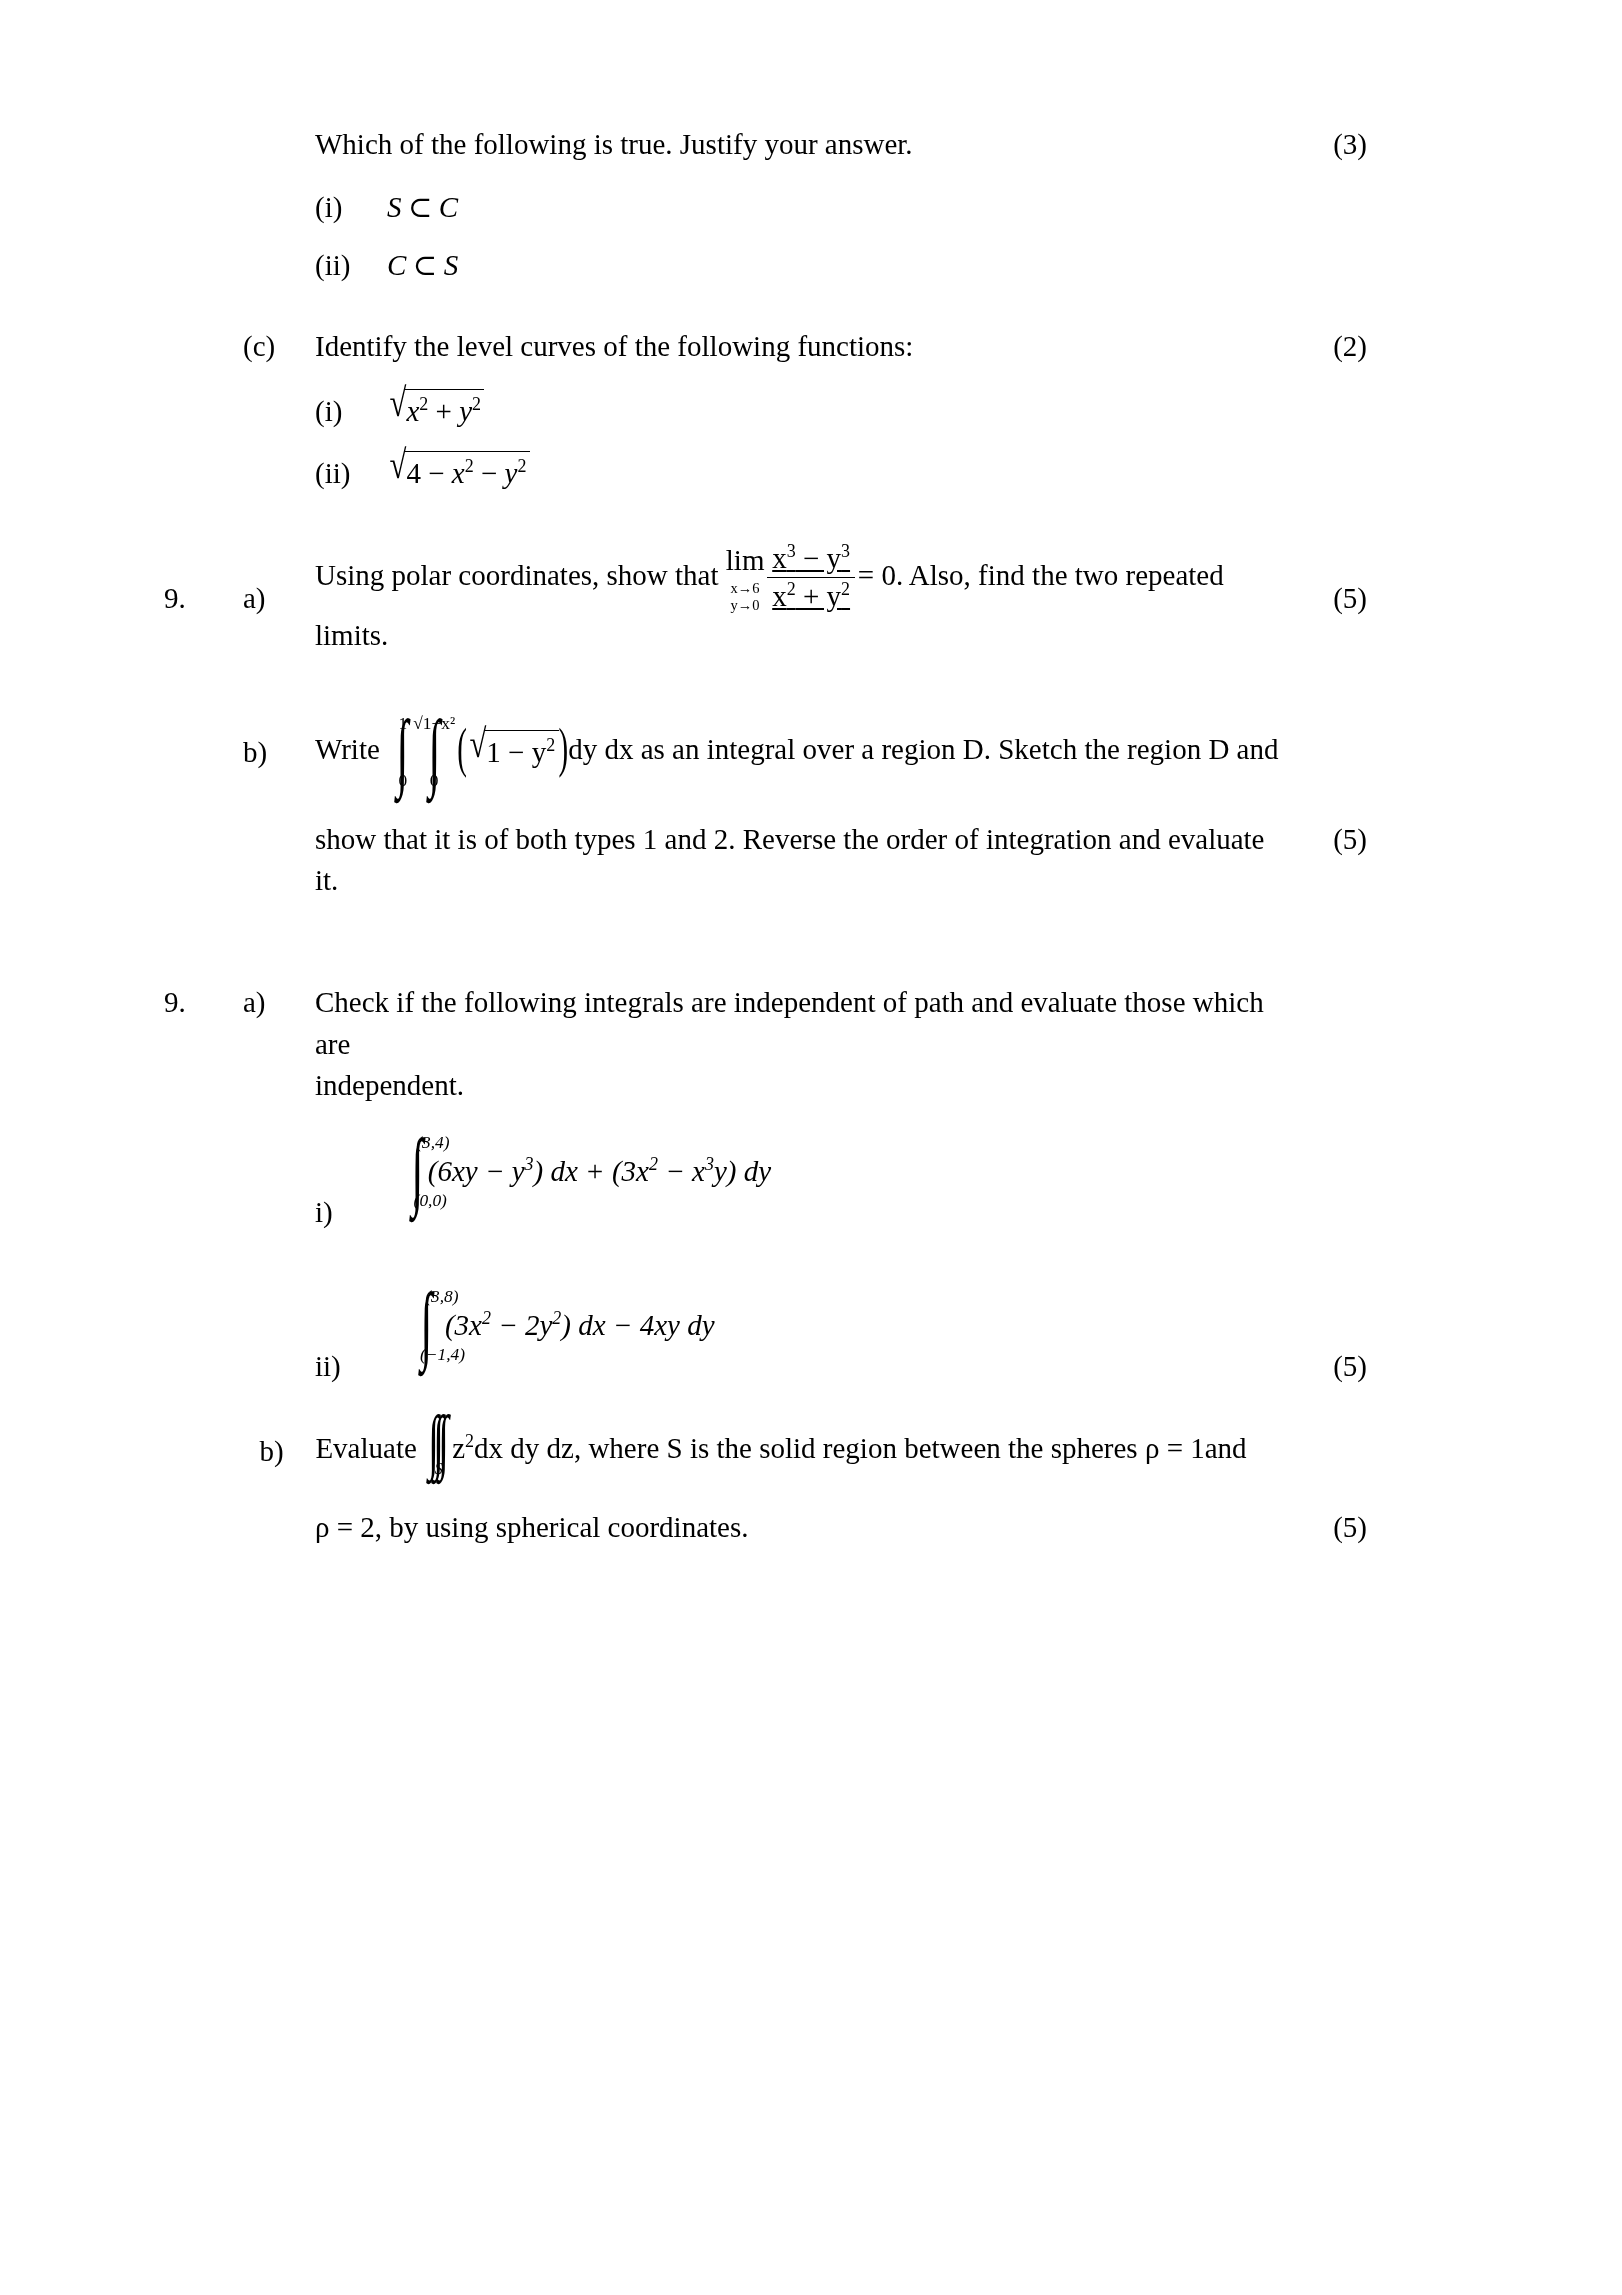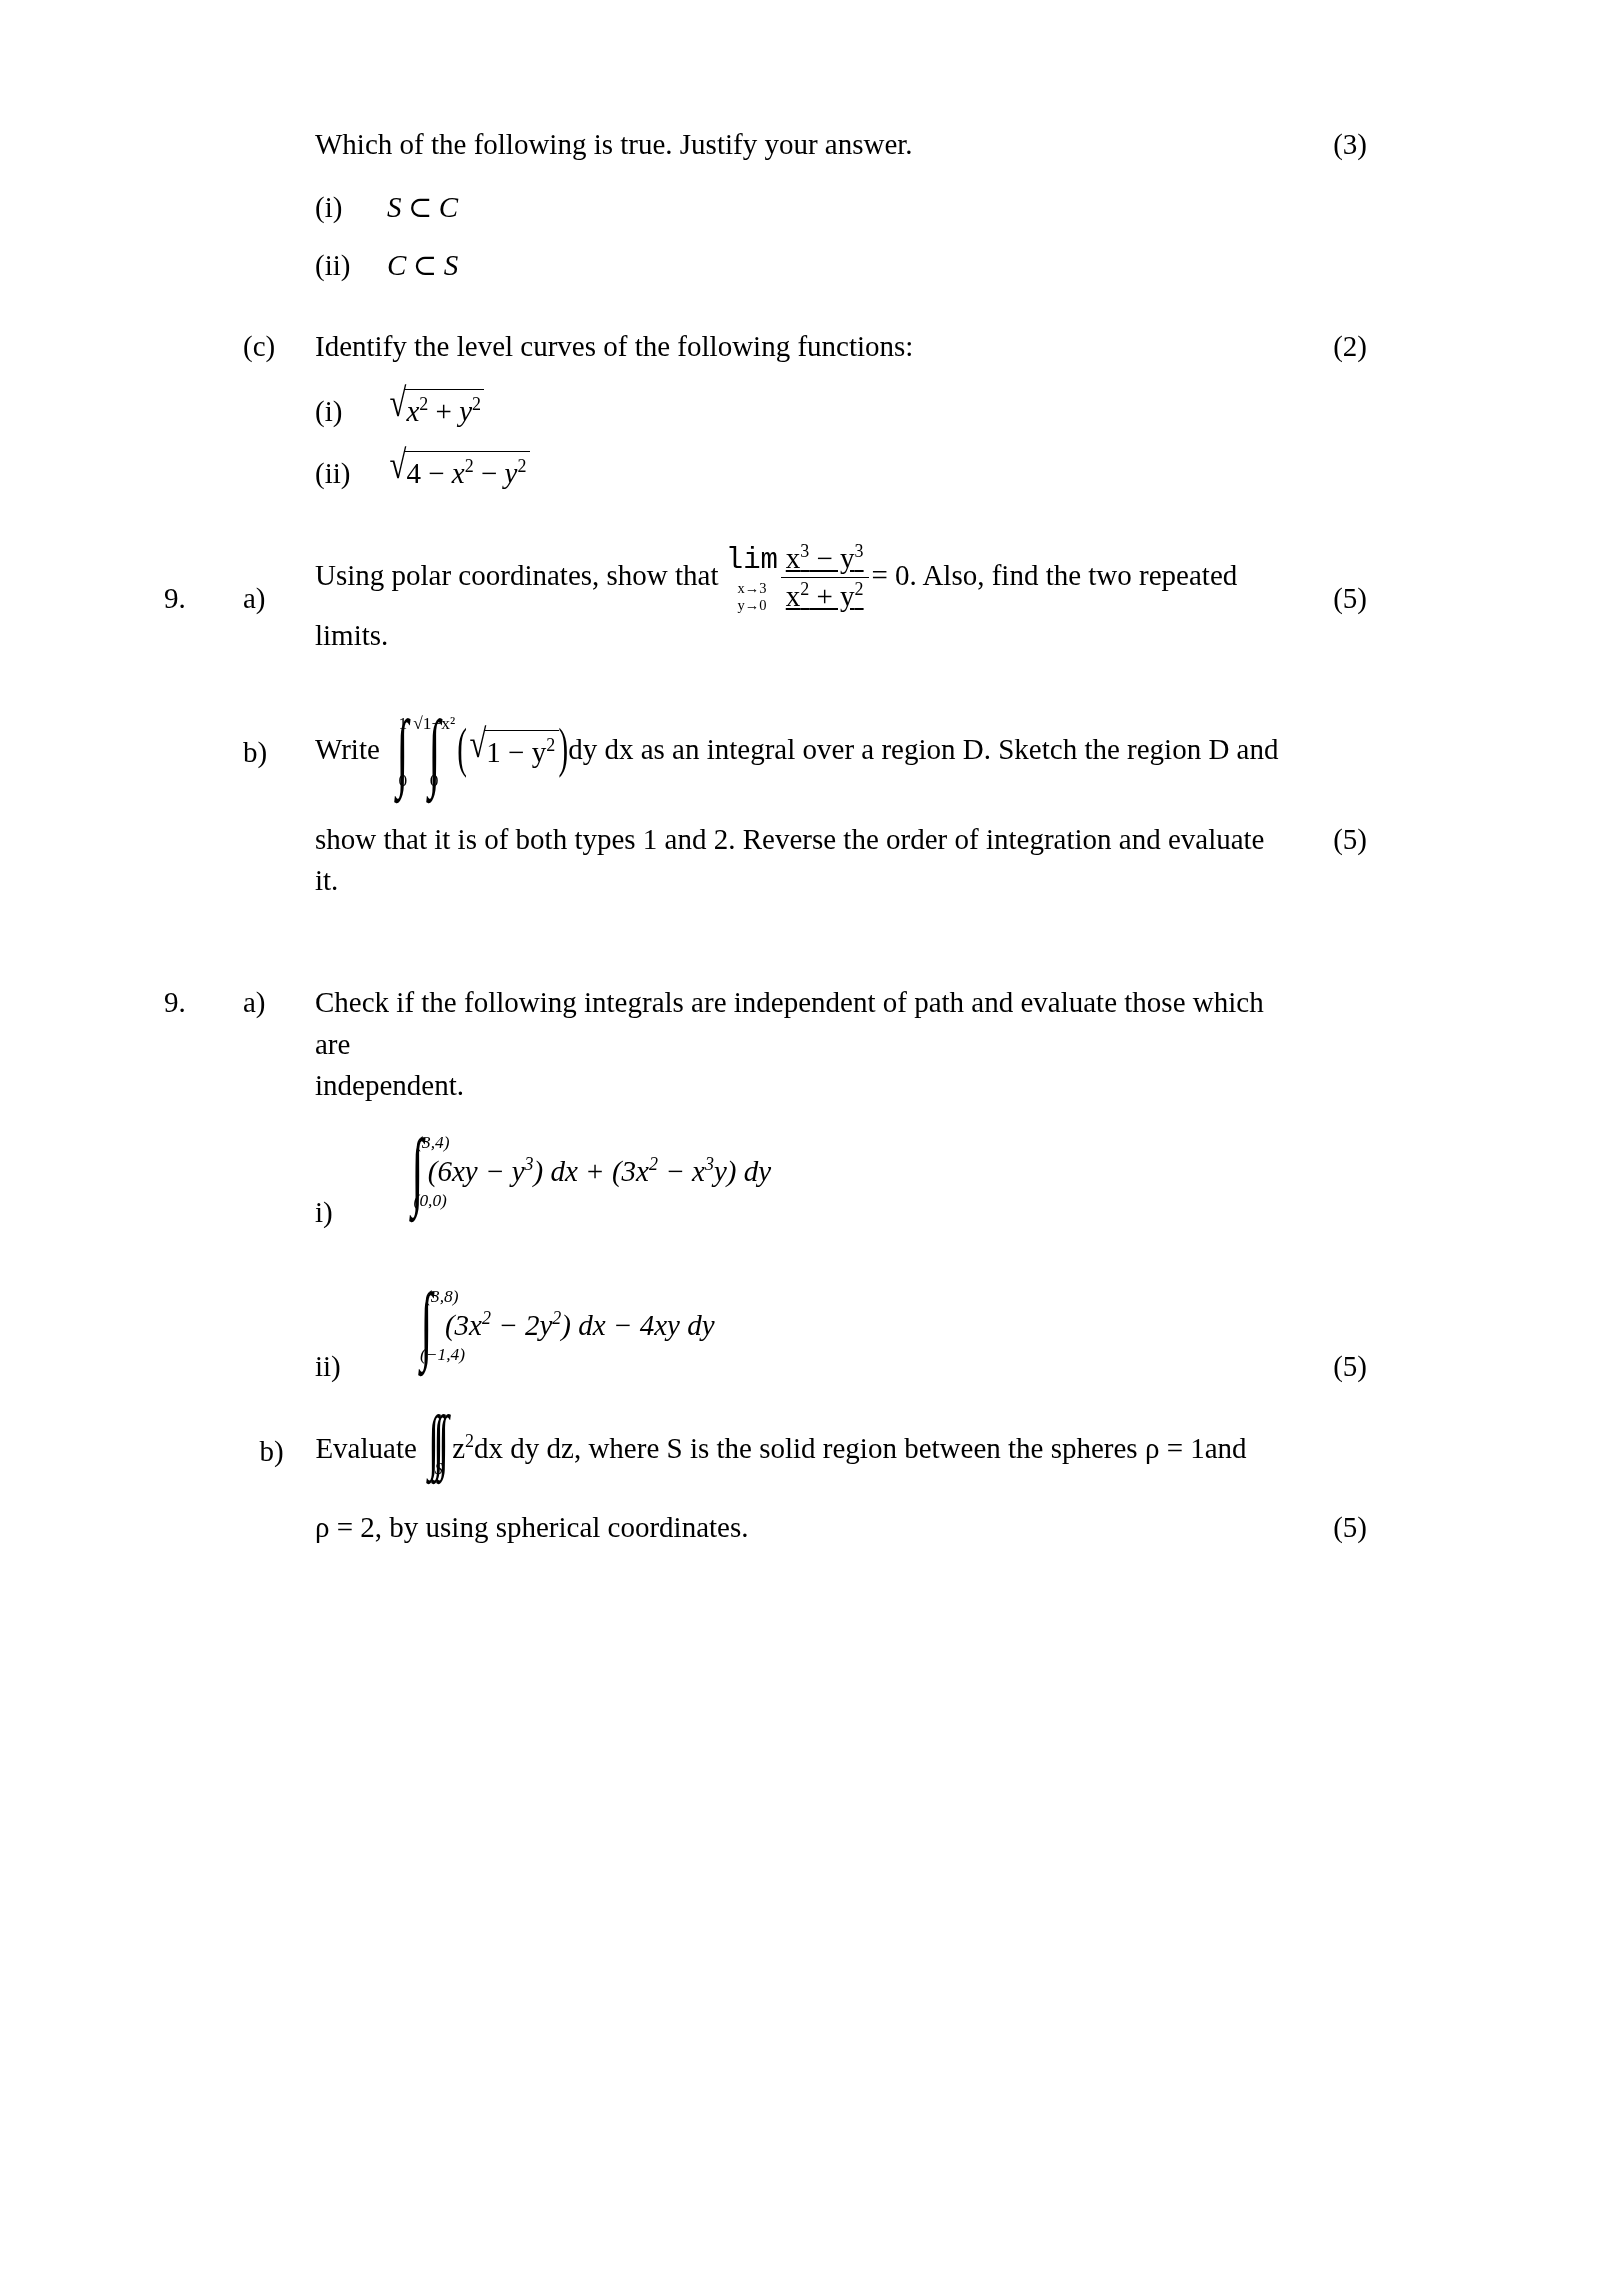--- a/index.html
+++ b/index.html
@@ -120,21 +120,21 @@
   }
 
   
   .lim {
     display: inline-block;
     vertical-align: middle;
     text-align: center;
     position: relative;
     top: -1.3px;
   }
-  .lim > .op { display: block; font-family: Liberation Mono, monospace; }
+  .lim > .op { display: block; }
   .lim > .under {
     display: block;
     font-size: 0.50em;
     line-height: 1.16;
     margin-top: -1.3px;
   }
   .lim > .under span { display: block; white-space: nowrap; }
 
   
   .intg {
@@ -337,21 +337,21 @@
   <div class="sp-70"></div>
 
   <div class="qrow" style="align-items:center;">
     <div class="col-num">9.</div>
     <div class="col-sub">a)</div>
     <div class="col-body">
       <span>Using polar coordinates, show that</span>
       <span class="math lim">
         <span class="op">lim</span>
         <span class="under">
-          <span>x→3</span>
+          <span>x→6</span>
           <span>y→0</span>
         </span>
       </span><span class="math frac">
         <span class="num">x<sup class="e">3</sup> − y<sup class="e">3</sup></span>
         <span class="den">x<sup class="e">2</sup> + y<sup class="e">2</sup></span>
       </span><span>= 0. Also, find the two repeated limits.</span>
     </div>
     <div class="col-marks">(5)</div>
   </div>
 

